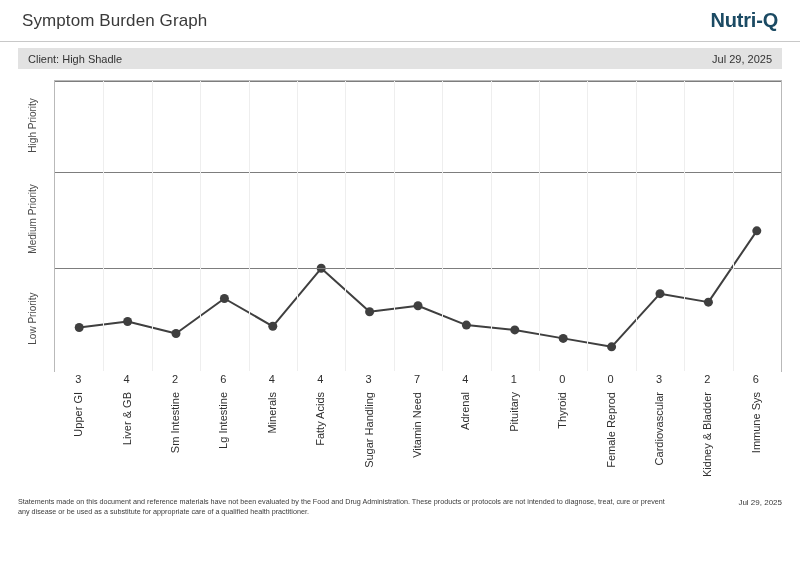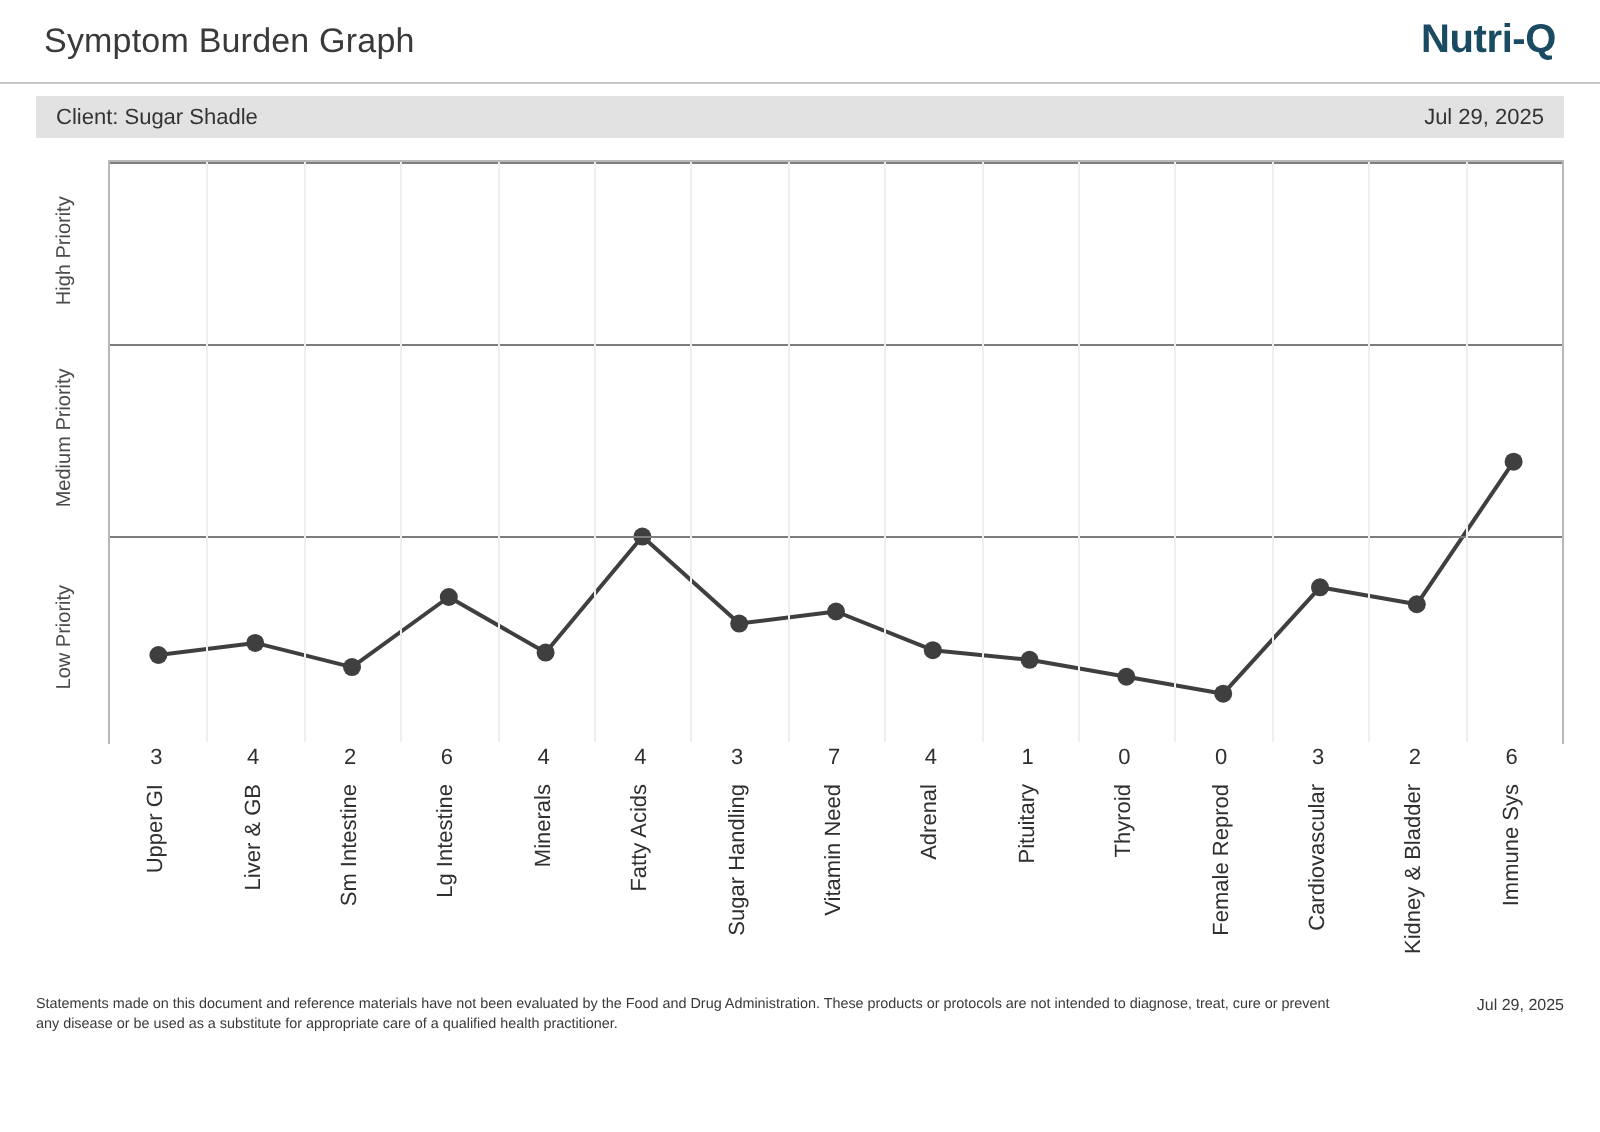--- a/index.html
+++ b/index.html
@@ -181,21 +181,21 @@
 <body>
 
 <div class="page">
 
   <div class="header">
     <div class="header-title">Symptom Burden Graph</div>
     <div class="brand">Nutri-Q</div>
   </div>
 
   <div class="client-bar">
-    <span>Client: Sugar Shadle</span>
+    <span>Client: High Shadle</span>
     <span>Jul 29, 2025</span>
   </div>
 
   <div class="chart-wrap">
 
     <div class="y-labels">
       <span class="y-rot" id="band-label-0" style="height: 102.708px; top: 187.292px; left: 9px; display: flex; align-items: center; justify-content: center;">Low Priority</span>
       <span class="y-rot" id="band-label-1" style="height: 96.6667px; top: 90.625px; left: 9px; display: flex; align-items: center; justify-content: center;">Medium Priority</span>
       <span class="y-rot" id="band-label-2" style="height: 90.625px; top: 0px; left: 9px; display: flex; align-items: center; justify-content: center;">High Priority</span>
     </div>

